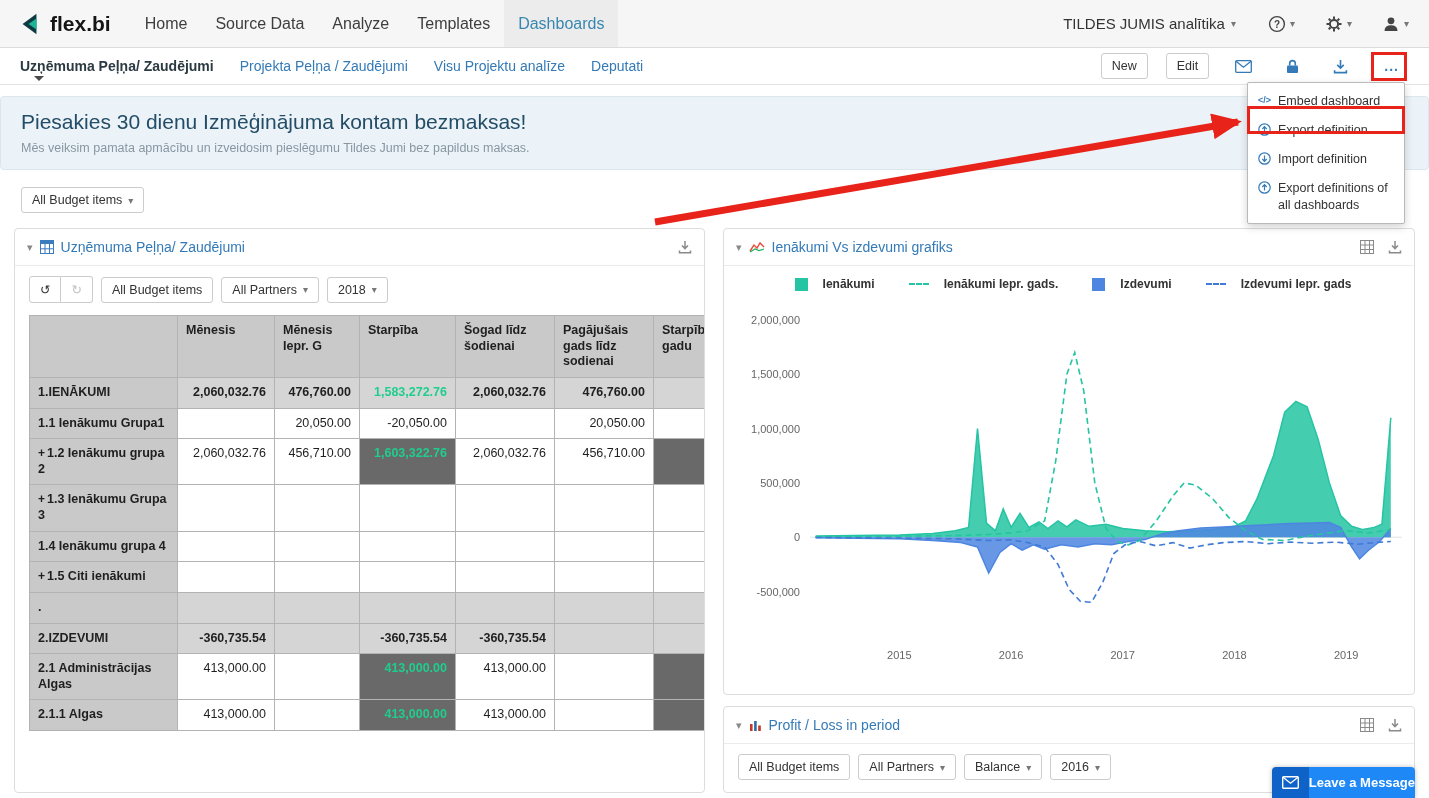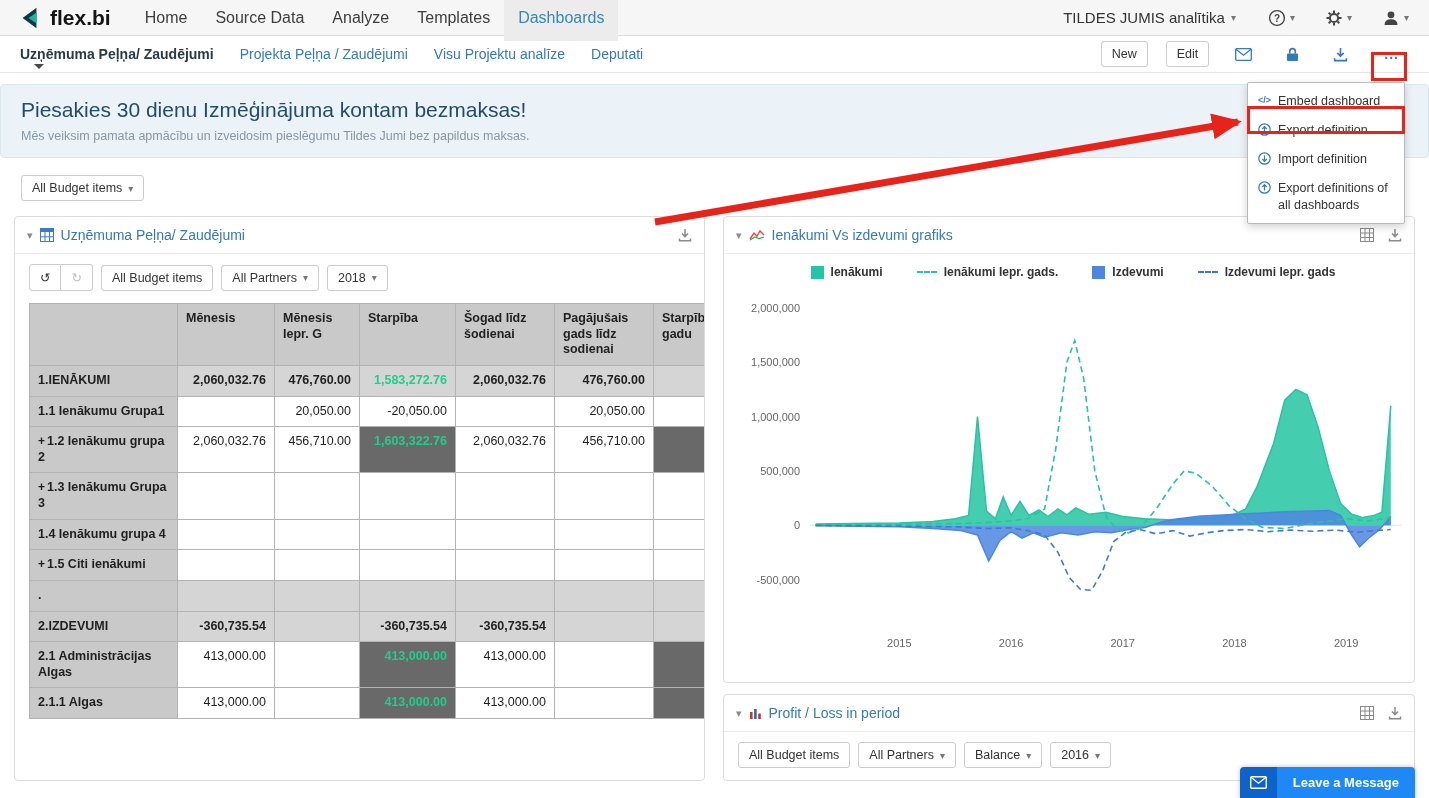--- a/index.html
+++ b/index.html
@@ -1,19 +1,19 @@
 <!DOCTYPE html>
 <html><head>
 <meta charset="utf-8">
 <style>
   *{margin:0;padding:0;box-sizing:border-box;}
   html,body{width:1429px;height:798px;overflow:hidden;background:#fff;
     font-family:"Liberation Sans",sans-serif;position:relative;color:#222;}
   
-  .navbar{height:36px;background:#f6f6f6;border-bottom:1px solid #dcdcdc;display:flex;align-items:center;padding:0 10px 0 18px;}
+  .navbar{height:48px;background:#f6f6f6;border-bottom:1px solid #dcdcdc;display:flex;align-items:center;padding:0 10px 0 18px;}
   .brand{display:flex;align-items:center;gap:8px;margin-right:20px;cursor:pointer;}
   .brand-text{font-size:21px;font-weight:bold;color:#141414;}
   .nav-item{font-size:16px;color:#3d3d3d;padding:0 14px;line-height:47px;text-decoration:none;cursor:pointer;display:inline-block;}
   .nav-item.active{background:#ececec;color:#3787b0;}
   .nav-right{margin-left:auto;display:flex;align-items:center;gap:10px;}
   .account{font-size:15px;color:#333;display:flex;align-items:center;gap:6px;padding:0 12px;cursor:pointer;}
   .caret{font-size:10px;color:#777;}
   .icon-menu{display:flex;align-items:center;gap:4px;padding:0 10px;cursor:pointer;color:#444;}
   
   .tabbar{height:37px;background:#fff;border-bottom:1px solid #e4e4e4;display:flex;align-items:center;padding:0 20px;}
@@ -53,33 +53,33 @@
   .pl-table thead th{background:#c9c9c9;text-align:left;font-weight:bold;color:#1f1f1f;}
   .pl-table tbody th{background:#c9c9c9;text-align:left;font-weight:bold;color:#1f1f1f;}
   .pl-table td{text-align:right;background:#fff;color:#1f1f1f;white-space:nowrap;}
   tr.total td{background:#d5d5d5;font-weight:bold;}
   tr.shaded td{background:#d5d5d5;}
   td.dark{background:#696969;color:#1fce8e;font-weight:bold;}
   td.gray{background:#bcbcbc;}
   .expand{font-weight:bold;margin-right:2px;font-size:12px;cursor:pointer;}
   
   .legend{display:flex;justify-content:center;gap:26px;padding:11px 0 6px;}
-  .legend-item{display:flex;align-items:center;gap:7px;font-size:12px;font-weight:bold;color:#333;cursor:pointer;padding-left:8px;}
+  .legend-item{display:flex;align-items:center;gap:15px;font-size:12px;font-weight:bold;color:#333;cursor:pointer;padding-left:8px;}
   .swatch{width:13px;height:13px;display:inline-block;}
   .chart-svg{width:100%;height:392px;display:block;}
   .tick{fill:#666;font-size:11px;font-family:"Liberation Sans",sans-serif;}
   
   .dropdown{position:absolute;top:82px;right:24px;width:158px;background:#fff;border:1px solid #b9b9b9;border-radius:2px;box-shadow:0 3px 8px rgba(0,0,0,.18);padding:4px 0;z-index:50;}
   .dd-item{display:flex;align-items:flex-start;gap:7px;padding:6px 10px;font-size:12.5px;color:#333;cursor:pointer;line-height:1.35;}
   .dd-icon{color:#337ab7;flex:none;display:flex;margin-top:1px;}
   .dd-icon.code{font-size:9px;font-weight:bold;}
   
   .chat-btn{position:absolute;right:14px;bottom:0;height:31px;display:flex;align-items:stretch;border-radius:4px 4px 0 0;overflow:hidden;cursor:pointer;z-index:40;box-shadow:0 0 5px rgba(0,0,0,.25);}
   .chat-icon{width:37px;background:#0f62c8;display:flex;align-items:center;justify-content:center;color:#fff;}
-  .chat-label{background:#1e88f7;color:#fff;font-size:13px;font-weight:bold;display:flex;align-items:center;padding:0 16px;white-space:nowrap;}
+  .chat-label{background:#1e88f7;color:#fff;font-size:13px;font-weight:bold;display:flex;align-items:center;padding:0 0;white-space:nowrap;}
   
   .anno{position:absolute;border:3px solid #e8231a;z-index:60;pointer-events:none;}
   .anno-ellipsis{left:1371px;top:52px;width:36px;height:29px;}
   .anno-export{left:1247px;top:106px;width:158px;height:28px;}
   .anno-arrow{position:absolute;left:600px;top:95px;width:660px;height:145px;z-index:55;pointer-events:none;}
 </style>
 </head>
 <body>
 
 <nav class="navbar">

